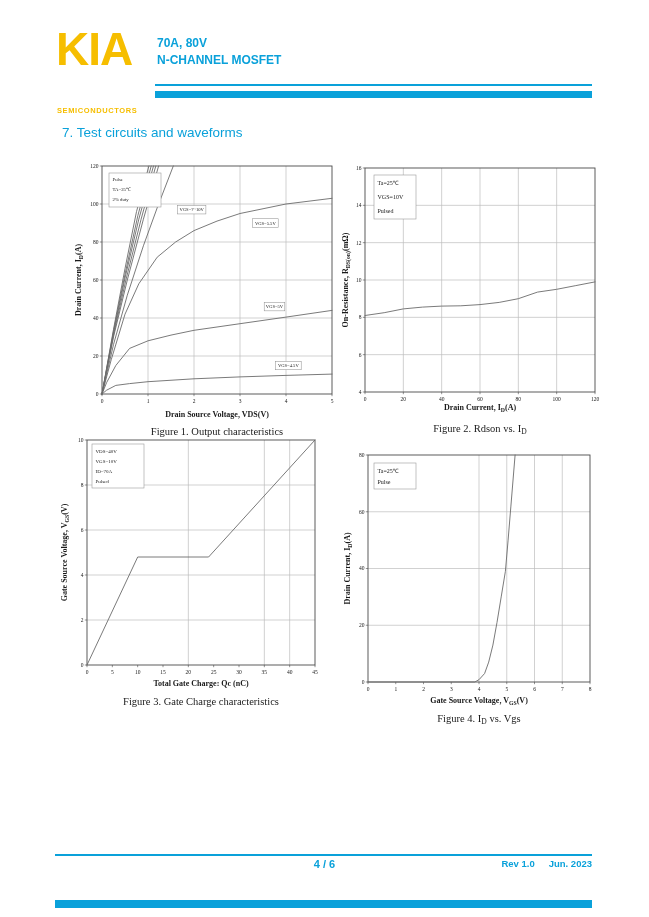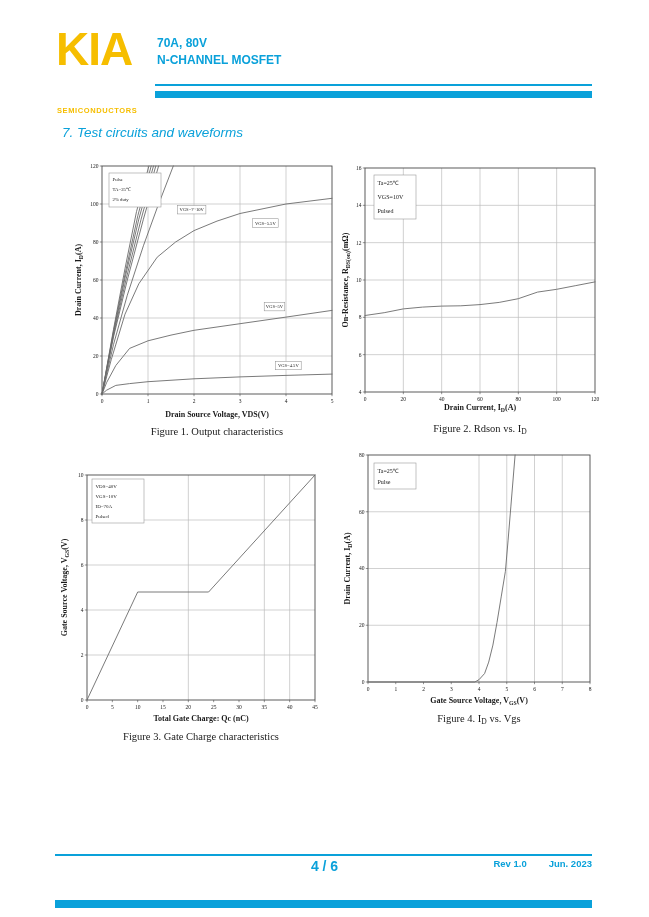--- a/index.html
+++ b/index.html
@@ -10,32 +10,32 @@
         letter-spacing:-1px;color:var(--logo);line-height:1;}
   .logo-sub{position:absolute;left:57px;top:66px;font-size:7.5px;font-weight:bold;
         letter-spacing:.6px;color:var(--logo);margin-top:40px;}
   .spec-block{position:absolute;left:157px;top:35px;color:var(--accent);
         font-size:12px;font-weight:bold;line-height:17px;}
   .part{position:absolute;right:57px;top:37px;color:var(--accent);font-size:27px;}
   .rule-thin{position:absolute;left:155px;top:84px;width:437px;height:2px;background:var(--accent);}
   .rule-thick{position:absolute;left:155px;top:91px;width:437px;height:7px;background:var(--accent);}
   
   .section-title{position:absolute;left:62px;top:125px;margin:0;color:var(--accent);
-        font-size:13.5px;font-weight:normal;font-style:italic;}
+        font-size:13.5px;font-weight:normal;}
   
   figure{margin:0;padding:0;position:absolute;}
   #fig1{left:68px;top:158px;} #fig2{left:338px;top:158px;}
-  #fig3{left:55px;top:468px;} #fig4{left:338px;top:448px;}
+  #fig3{left:55px;top:433px;} #fig4{left:338px;top:448px;}
   svg text{font-family:"Liberation Serif",serif;fill:#1a1a1a;}
   
   .footer-rule{position:absolute;left:55px;top:854px;width:537px;height:2px;background:var(--accent);}
   .footer-page{position:absolute;left:0;right:0;top:858px;text-align:center;color:var(--accent);
-        font-size:14px;font-weight:bold;}
+        font-size:11px;font-weight:bold;}
   .footer-rev{position:absolute;right:57px;top:858px;color:var(--accent);
-        font-size:9.5px;font-weight:bold;display:flex;gap:22px;justify-content:space-between;}
+        font-size:9.5px;font-weight:bold;display:flex;gap:14px;justify-content:space-between;}
   .bottom-bar{position:absolute;left:55px;top:900px;width:537px;height:8px;background:var(--accent);}
 </style>
 </head>
 <body>
 
 <div class="page">
 
   <div class="logo">KIA</div>
   <div class="logo-sub">SEMICONDUCTORS</div>
   <div class="spec-block">

